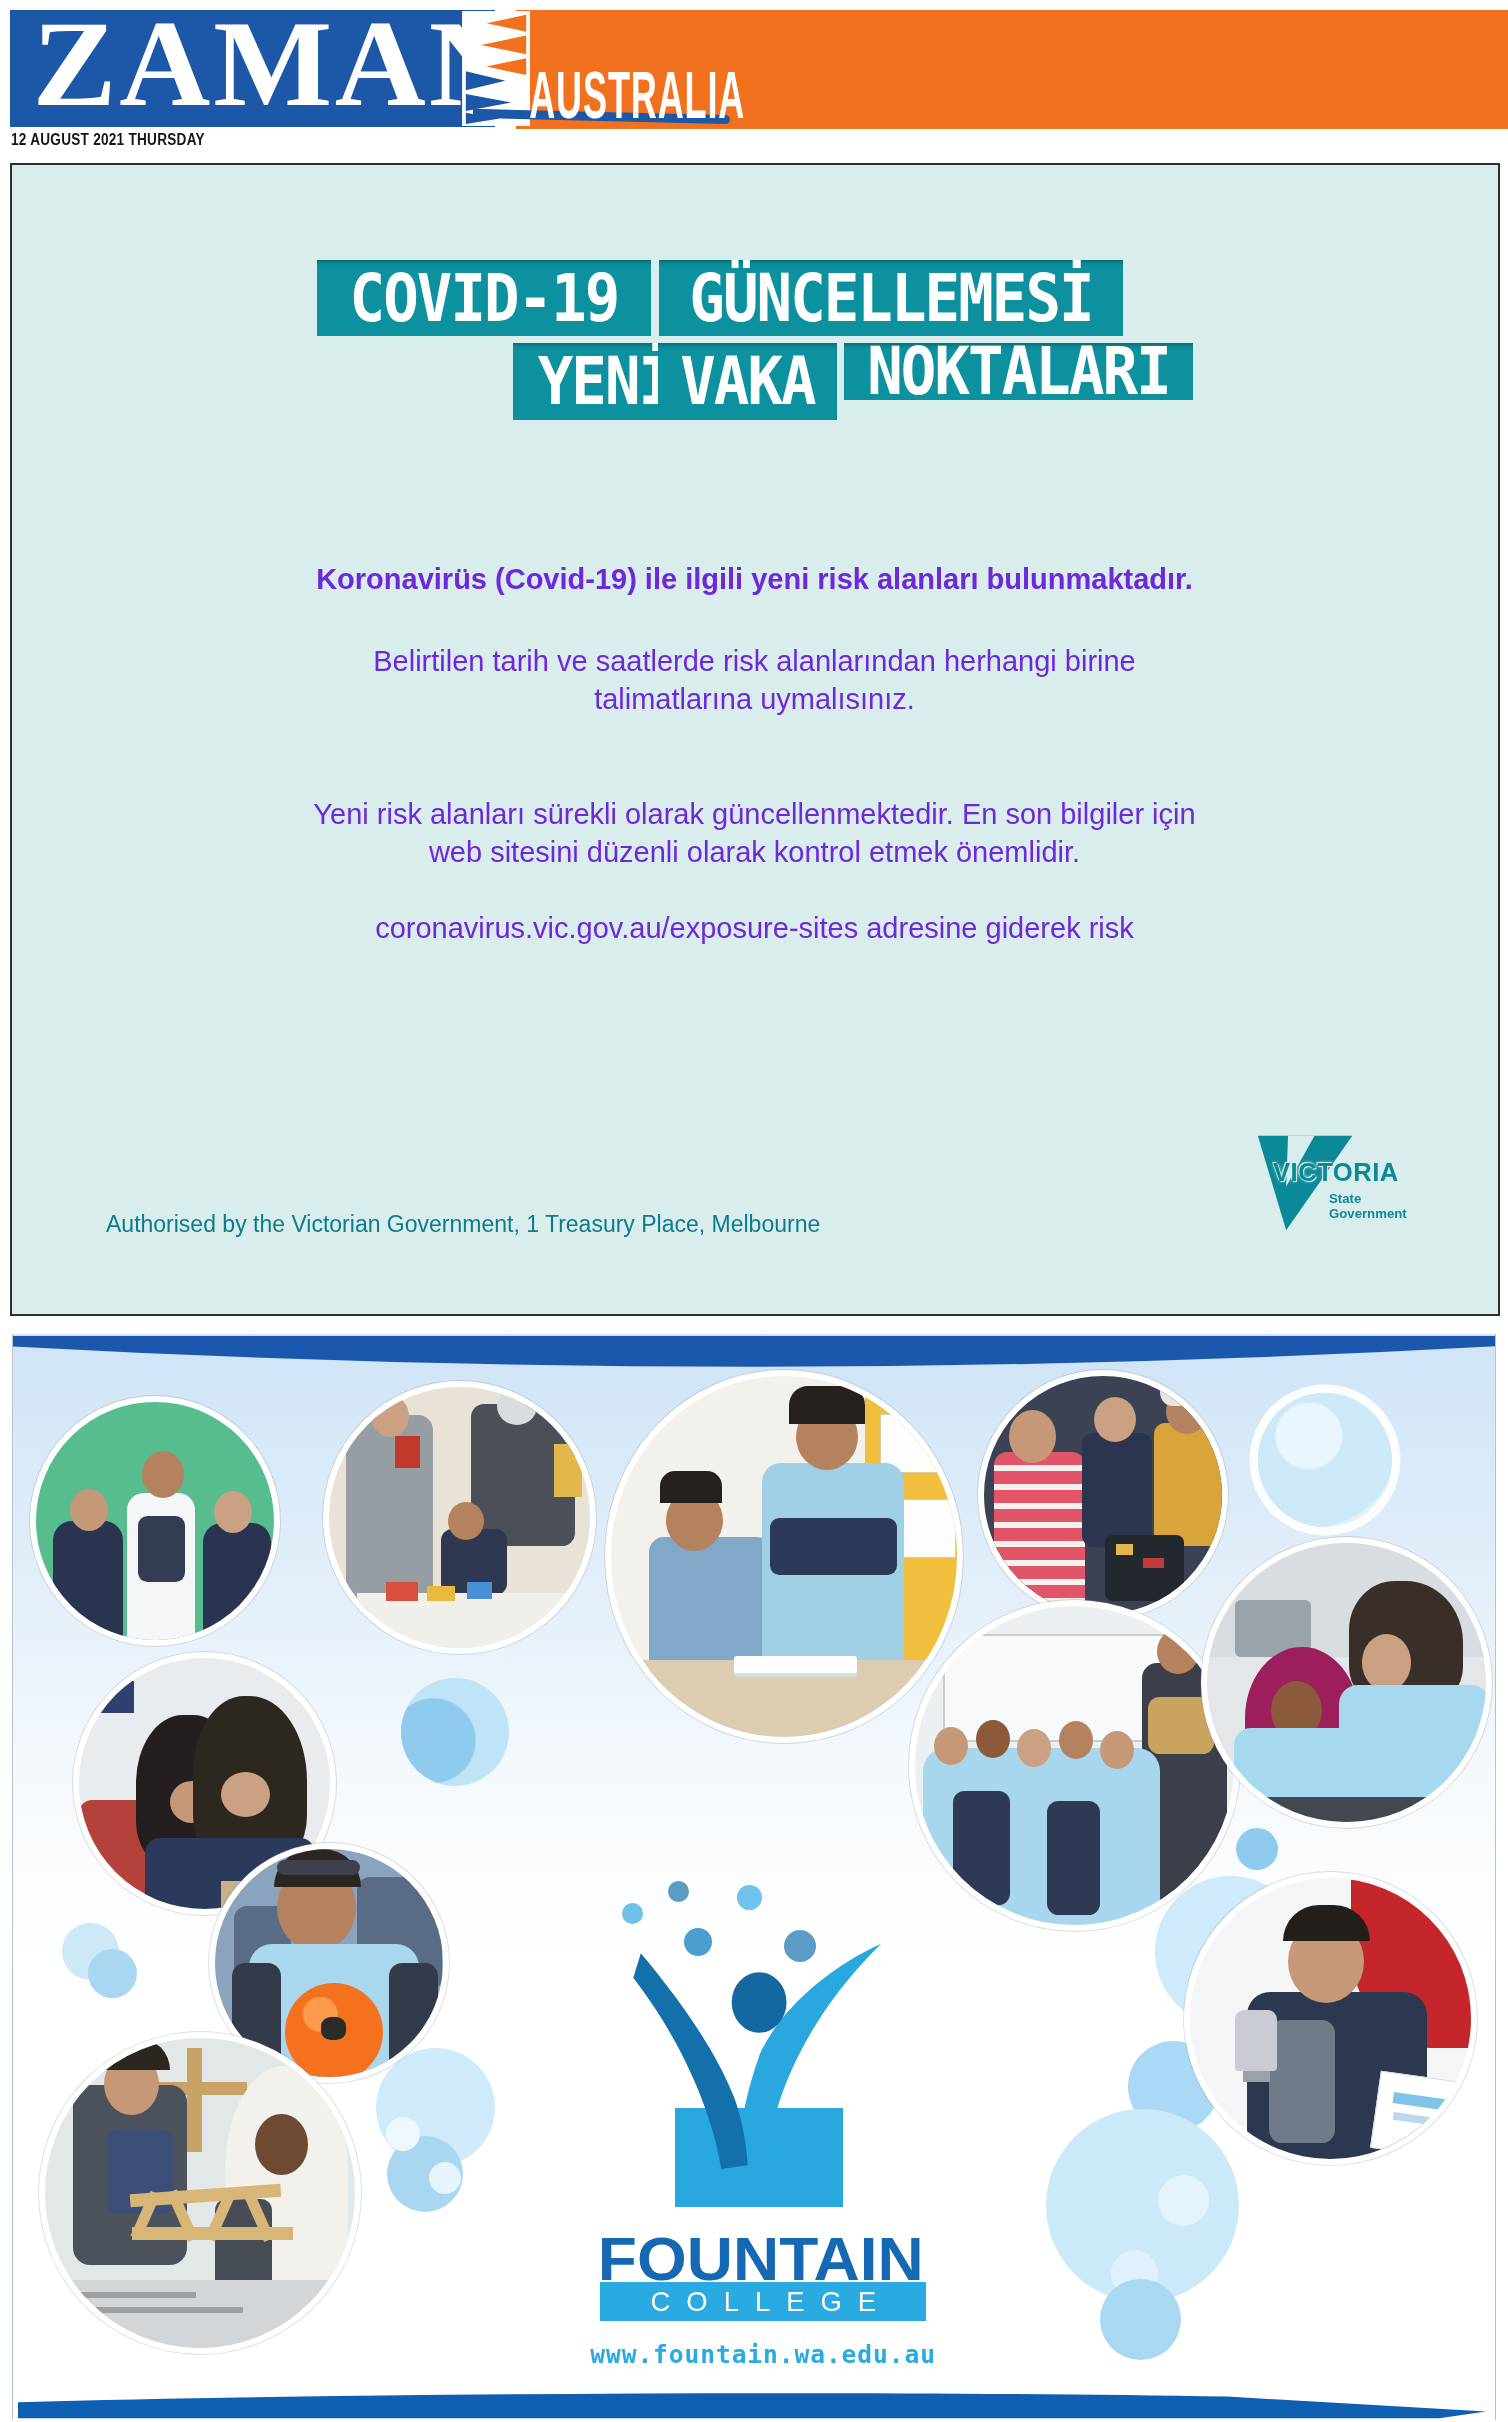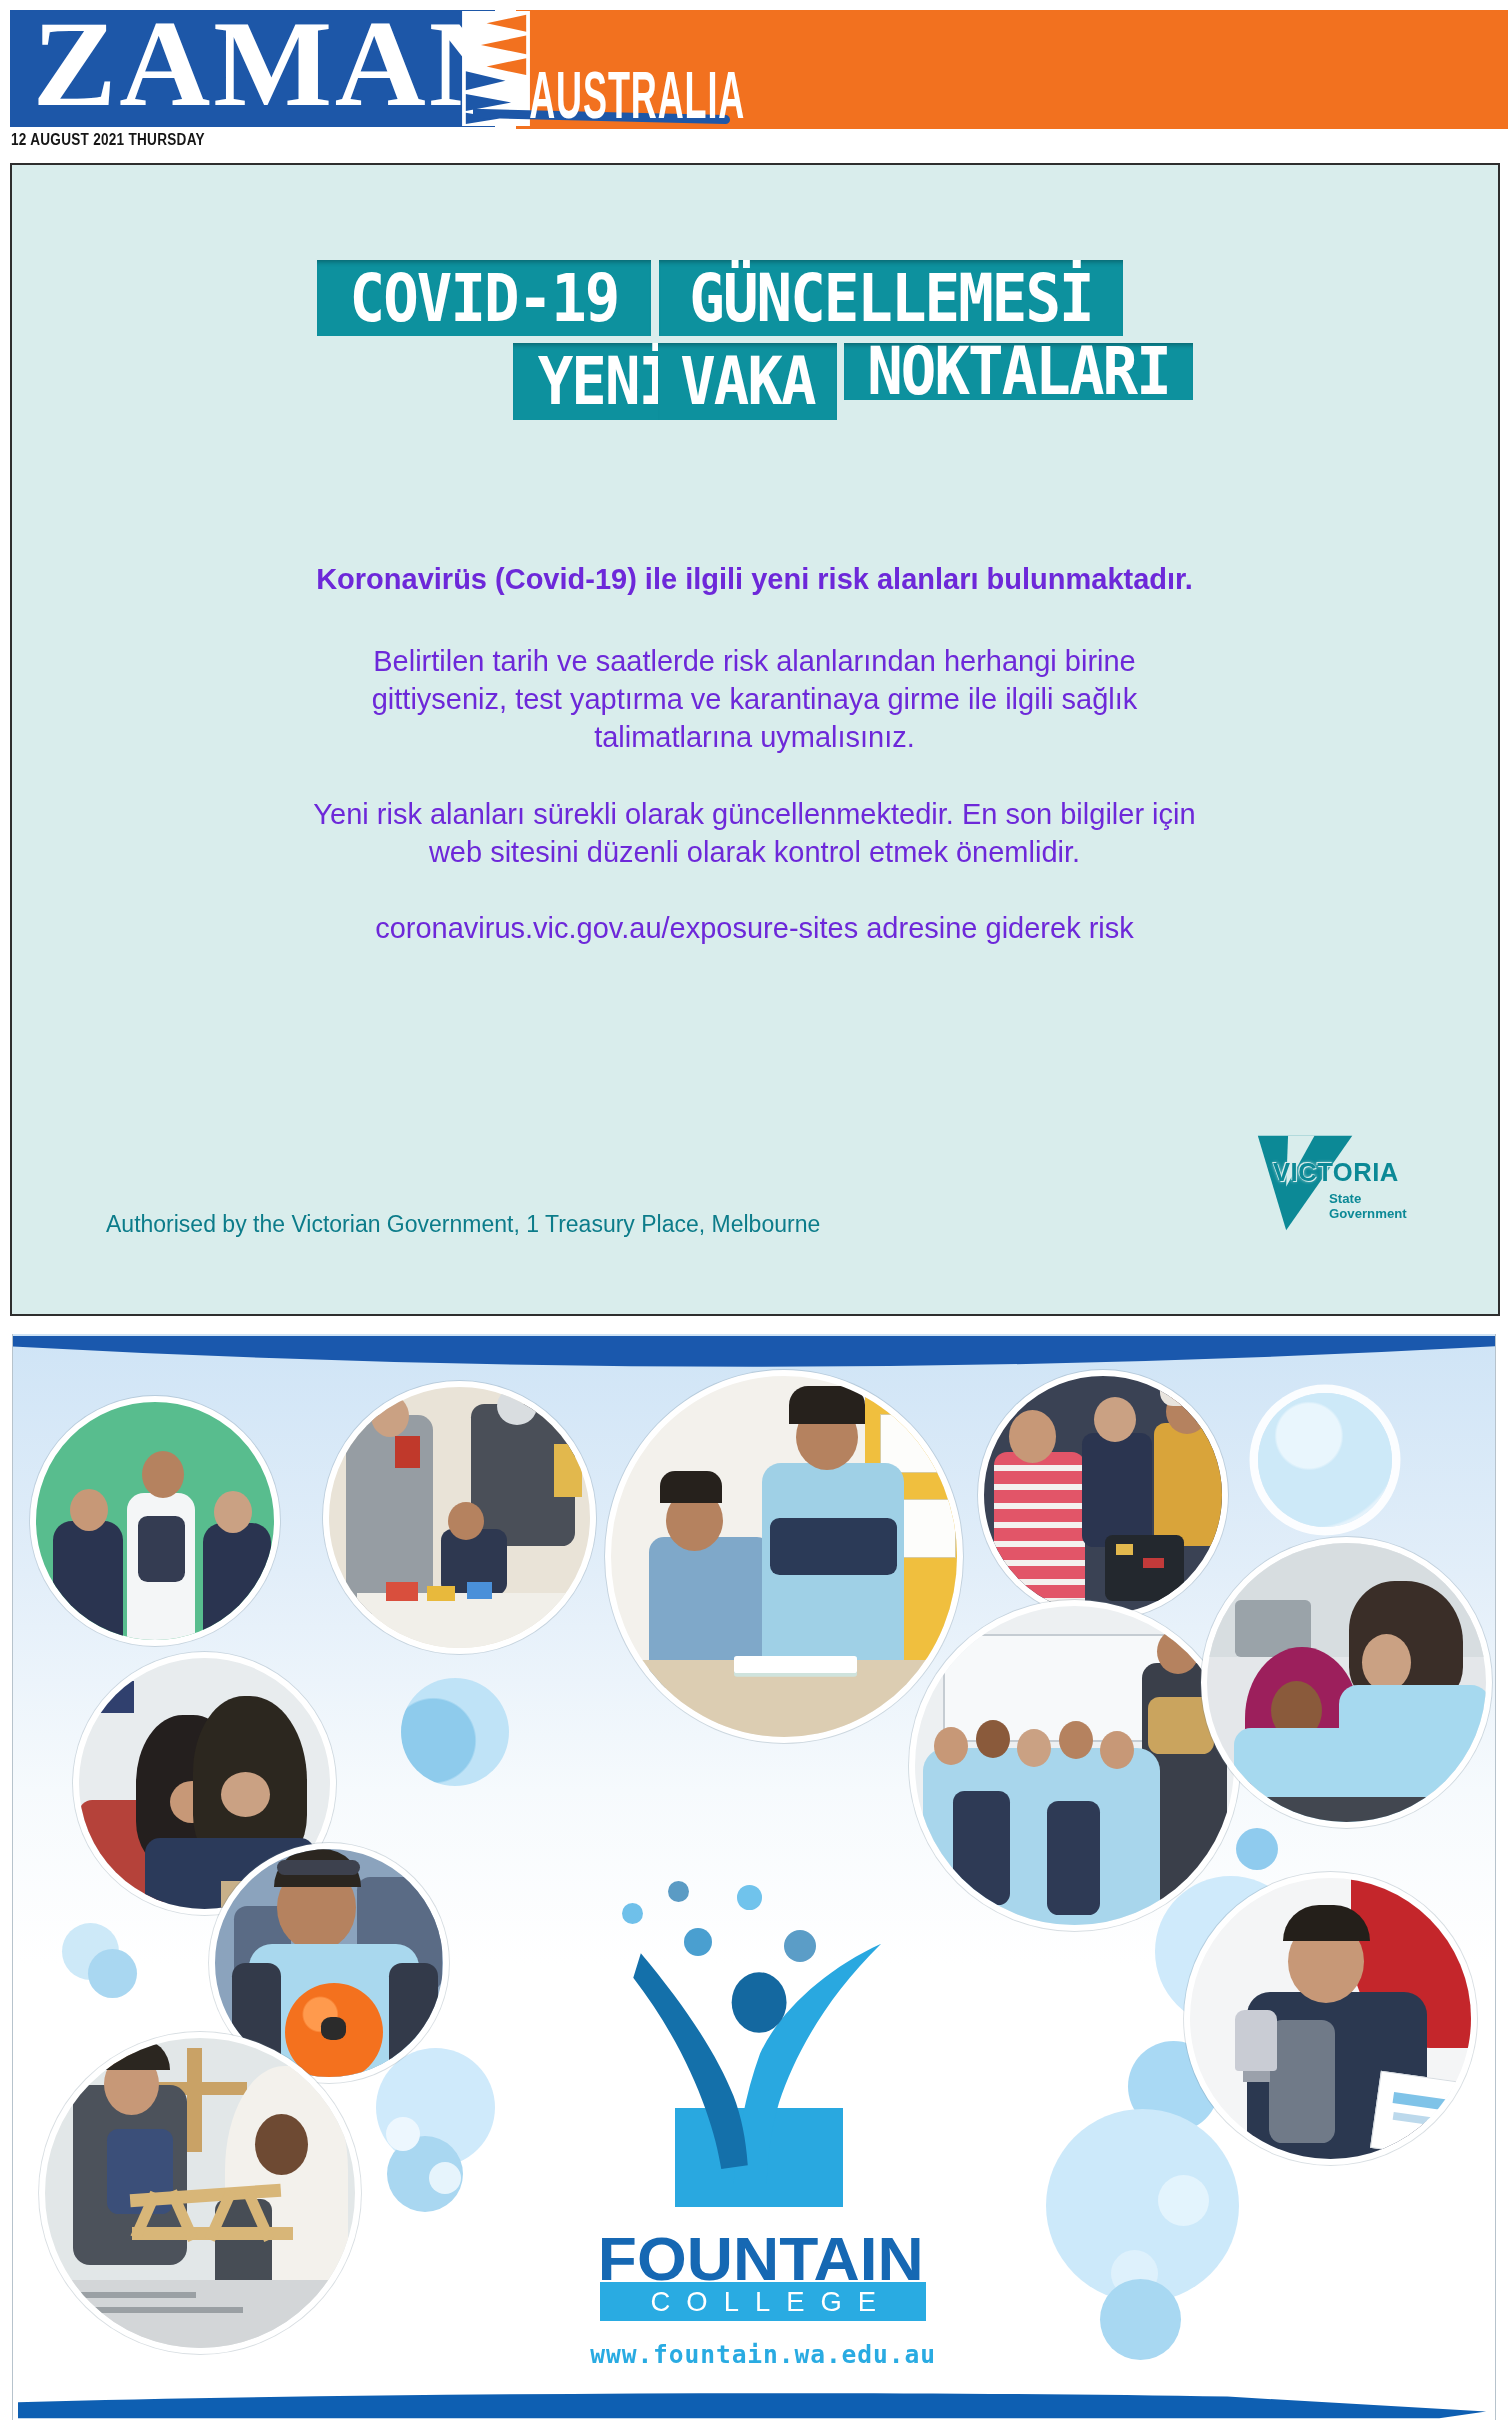--- a/index.html
+++ b/index.html
@@ -86,21 +86,20 @@
     <span>VAKA</span>
     </div>
   <div class="tl" style="left:844px;top:343px;width:349px;height:57px;">
     <span>NOKTALARI</span>
     </div>
 
   <div class="teal-p" style="top:560px;font-weight:700;font-size:29px;">Koronavirüs (Covid-19) ile ilgili yeni risk alanları bulunmaktadır.</div>
 
   <div class="teal-p" style="top:642px;">
     <div>Belirtilen tarih ve saatlerde risk alanlarından herhangi birine</div>
-    <div>gittiyseniz, test yaptırma ve karantinaya girme ile ilgili sağlık</div>
     <div>talimatlarına uymalısınız.</div>
   </div>
 
   <div class="teal-p" style="top:795px;">
     <div>Yeni risk alanları sürekli olarak güncellenmektedir. En son bilgiler için</div>
     <div>web sitesini düzenli olarak kontrol etmek önemlidir.</div>
   </div>
 
   <div class="teal-p" style="top:909px;">
     <div><b>coronavirus.vic.gov.au/exposure-sites</b><span> adresine giderek risk</span></div>

